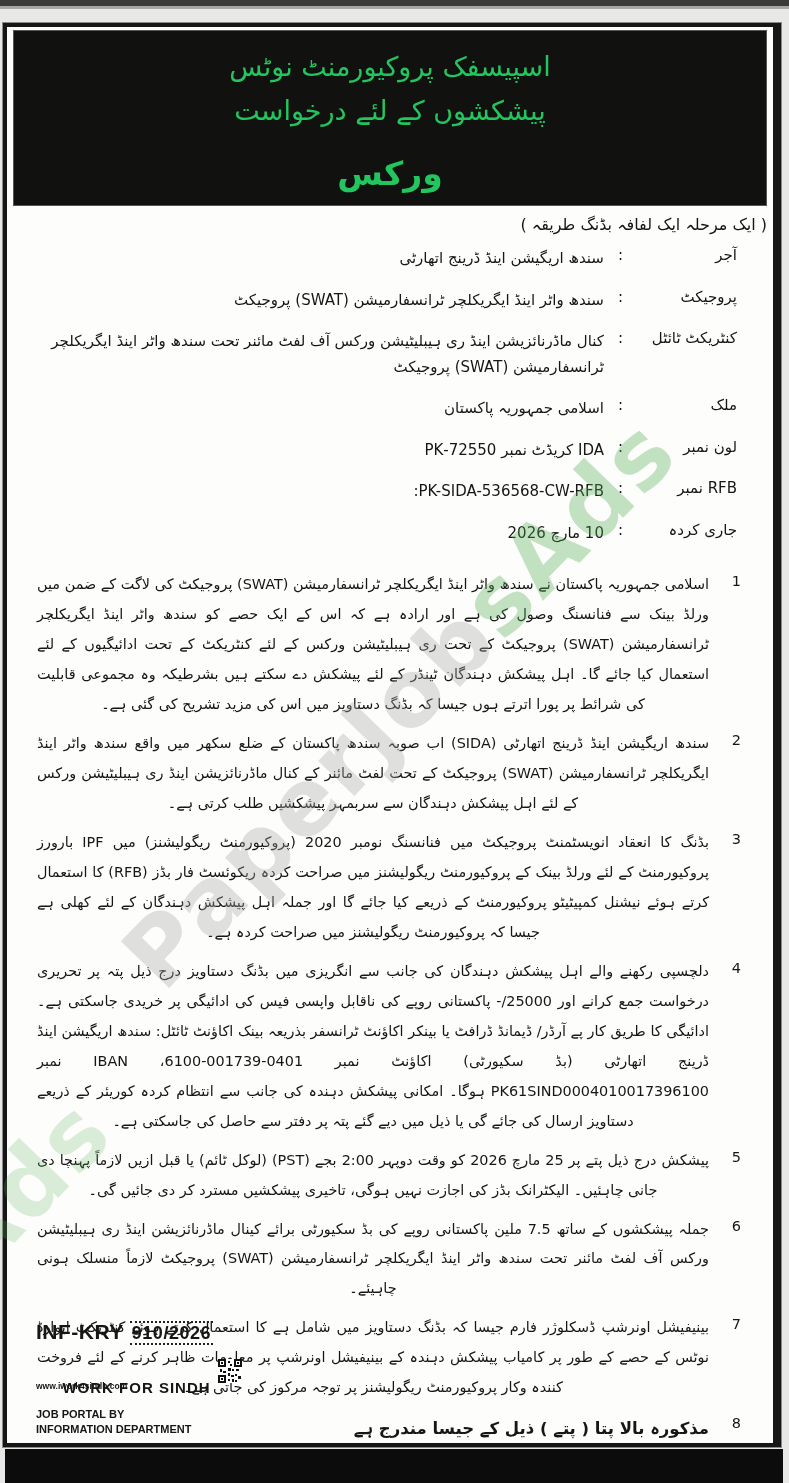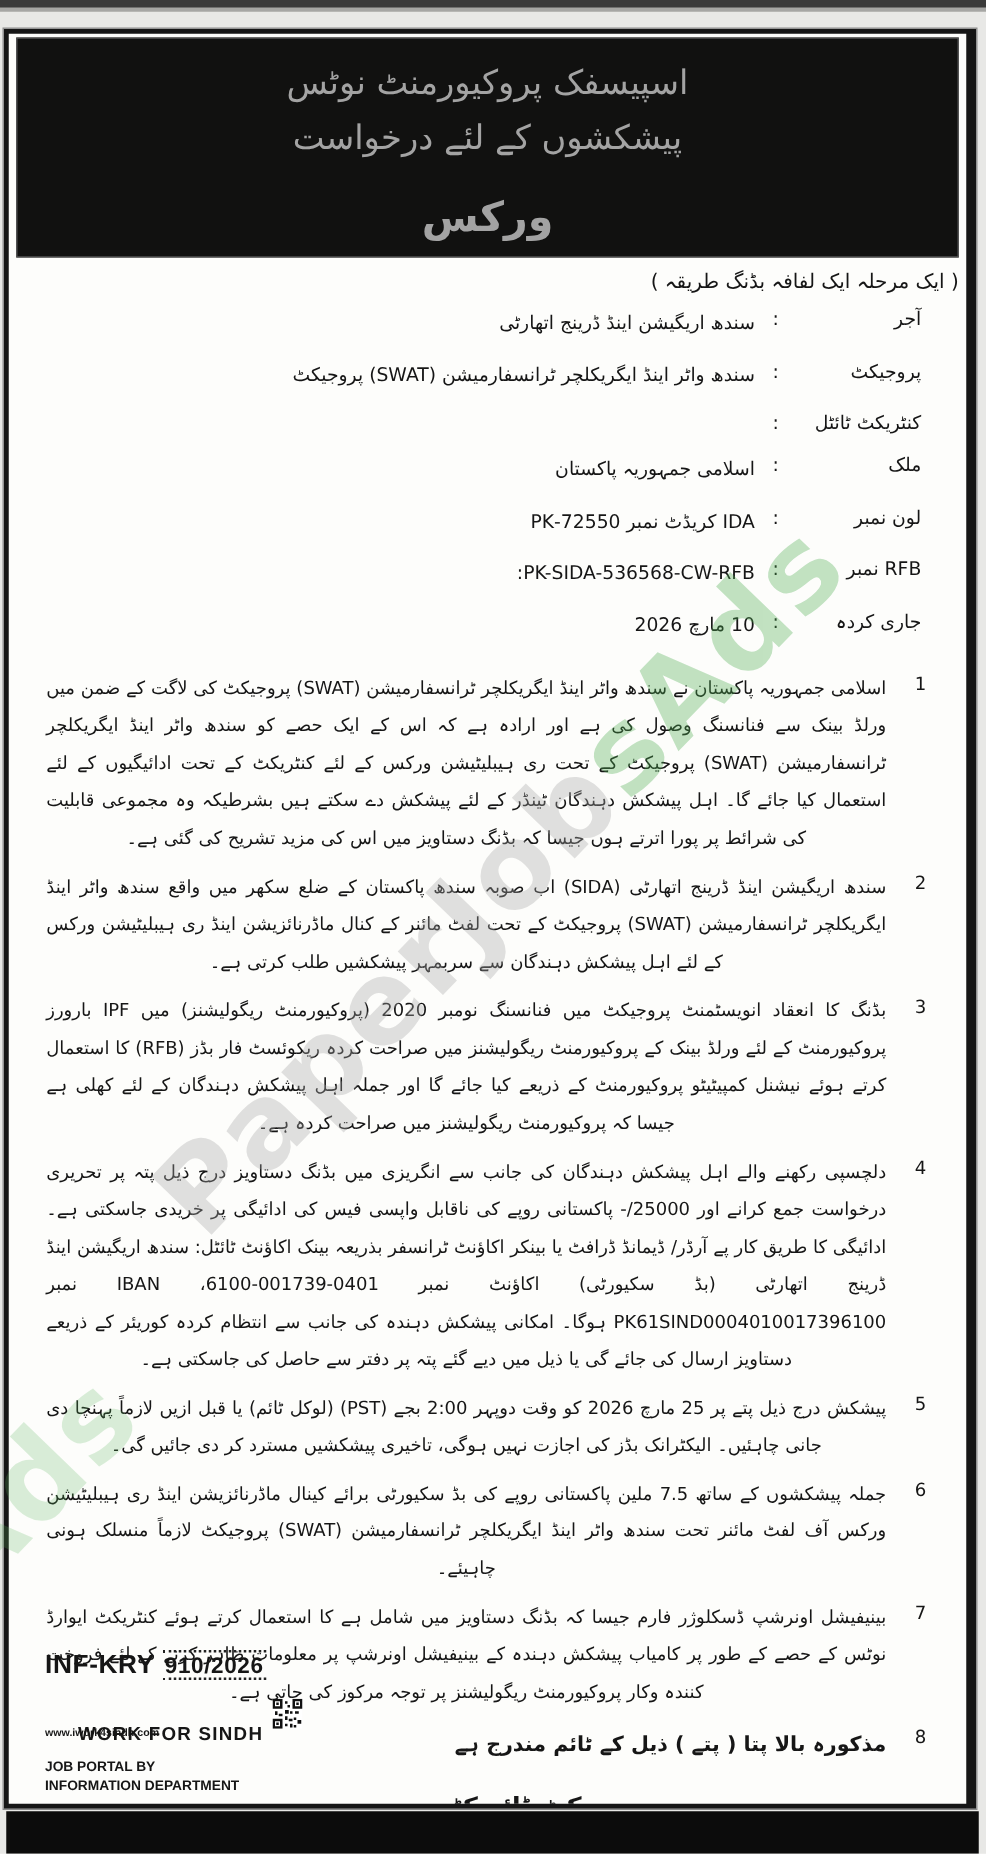--- a/index.html
+++ b/index.html
@@ -21,21 +21,21 @@
   .watermark { position:absolute; left:-70px; top:650px; width:940px; text-align:center;
     transform:rotate(-46deg); font-size:92px; font-weight:bold; letter-spacing:3px;
     opacity:0.34; pointer-events:none; z-index:5; font-family:"DejaVu Sans", sans-serif; }
   .watermark .wm-gray { color:#a8a8a8; }
   .watermark .wm-green { color:#4fae52; }
   .watermark2 { position:absolute; left:-625px; top:1330px; width:920px; text-align:center;
     transform:rotate(-46deg); font-size:92px; font-weight:bold; letter-spacing:3px;
     color:#5ab55d; opacity:0.22; pointer-events:none; z-index:5; }
 
   
-  .header-box { background:#111110; color:#a3a3a3; text-align:center;
+  .header-box { background:#111110; color:#22c55e; text-align:center;
     padding:14px 10px 12px; border:1px solid #555; }
   .header-title { font-size:27px; line-height:1.62; direction:rtl; }
   .header-category { font-size:33px; font-weight:bold; margin-top:22px; direction:rtl; }
 
   .subtitle { direction:rtl; font-size:16px; margin-top:9px; font-weight:500; }
 
   
   .fields { direction:rtl; padding:12px 30px 2px 18px; }
   .field-row { display:flex; align-items:flex-start; font-size:15px; margin-bottom:16px; }
   .field-label { width:104px; flex:none; }
@@ -92,20 +92,21 @@
       <span class="field-value">سندھ اریگیشن اینڈ ڈرینج اتھارٹی</span>
     </div>
     <div class="field-row">
       <span class="field-label">پروجیکٹ</span>
         <span class="field-colon"></span>
       <span class="field-value">سندھ واٹر اینڈ ایگریکلچر ٹرانسفارمیشن (SWAT) پروجیکٹ</span>
     </div>
     <div class="field-row">
       <span class="field-label">کنٹریکٹ ٹائٹل</span>
         <span class="field-colon"></span>
+      <span class="field-value">کنال ماڈرنائزیشن اینڈ ری ہیبلیٹیشن ورکس آف لفٹ مائنر تحت سندھ واٹر اینڈ ایگریکلچر ٹرانسفارمیشن (SWAT) پروجیکٹ</span>
     </div>
     <div class="field-row">
       <span class="field-label">ملک</span>
         <span class="field-colon"></span>
       <span class="field-value">اسلامی جمہوریہ پاکستان</span>
     </div>
     <div class="field-row">
       <span class="field-label">لون نمبر</span>
         <span class="field-colon"></span>
       <span class="field-value">IDA کریڈٹ نمبر 72550-PK</span>
@@ -146,21 +147,21 @@
     <div class="para">
       <span class="para-num">6</span>
       <span class="para-text">جملہ پیشکشوں کے ساتھ 7.5 ملین پاکستانی روپے کی بڈ سکیورٹی برائے کینال ماڈرنائزیشن اینڈ ری ہیبلیٹیشن ورکس آف لفٹ مائنر تحت سندھ واٹر اینڈ ایگریکلچر ٹرانسفارمیشن (SWAT) پروجیکٹ لازماً منسلک ہونی چاہیئے۔</span>
     </div>
     <div class="para">
       <span class="para-num">7</span>
       <span class="para-text">بینیفیشل اونرشپ ڈسکلوژر فارم جیسا کہ بڈنگ دستاویز میں شامل ہے کا استعمال کرتے ہوئے کنٹریکٹ ایوارڈ نوٹس کے حصے کے طور پر کامیاب پیشکش دہندہ کے بینیفیشل اونرشپ پر معلومات ظاہر کرنے کے لئے فروخت کنندہ وکار پروکیورمنٹ ریگولیشنز پر توجہ مرکوز کی جاتی ہے۔</span>
     </div>
     <div class="para">
       <span class="para-num">8</span>
-      <span class="para-text single-line">مذکورہ بالا پتا ( پتے ) ذیل کے ٹائم مندرج ہے</span>
+      <span class="para-text single-line">مذکورہ بالا پتا ( پتے ) ذیل کے جیسا مندرج ہے</span>
     </div>
   </div>
 
   <div class="director">پروجیکٹ ڈائریکٹر</div>
 
 </div>
 
 <div class="stamp">
   <div class="stamp-ref">
     <span>INF-KRY</span>

